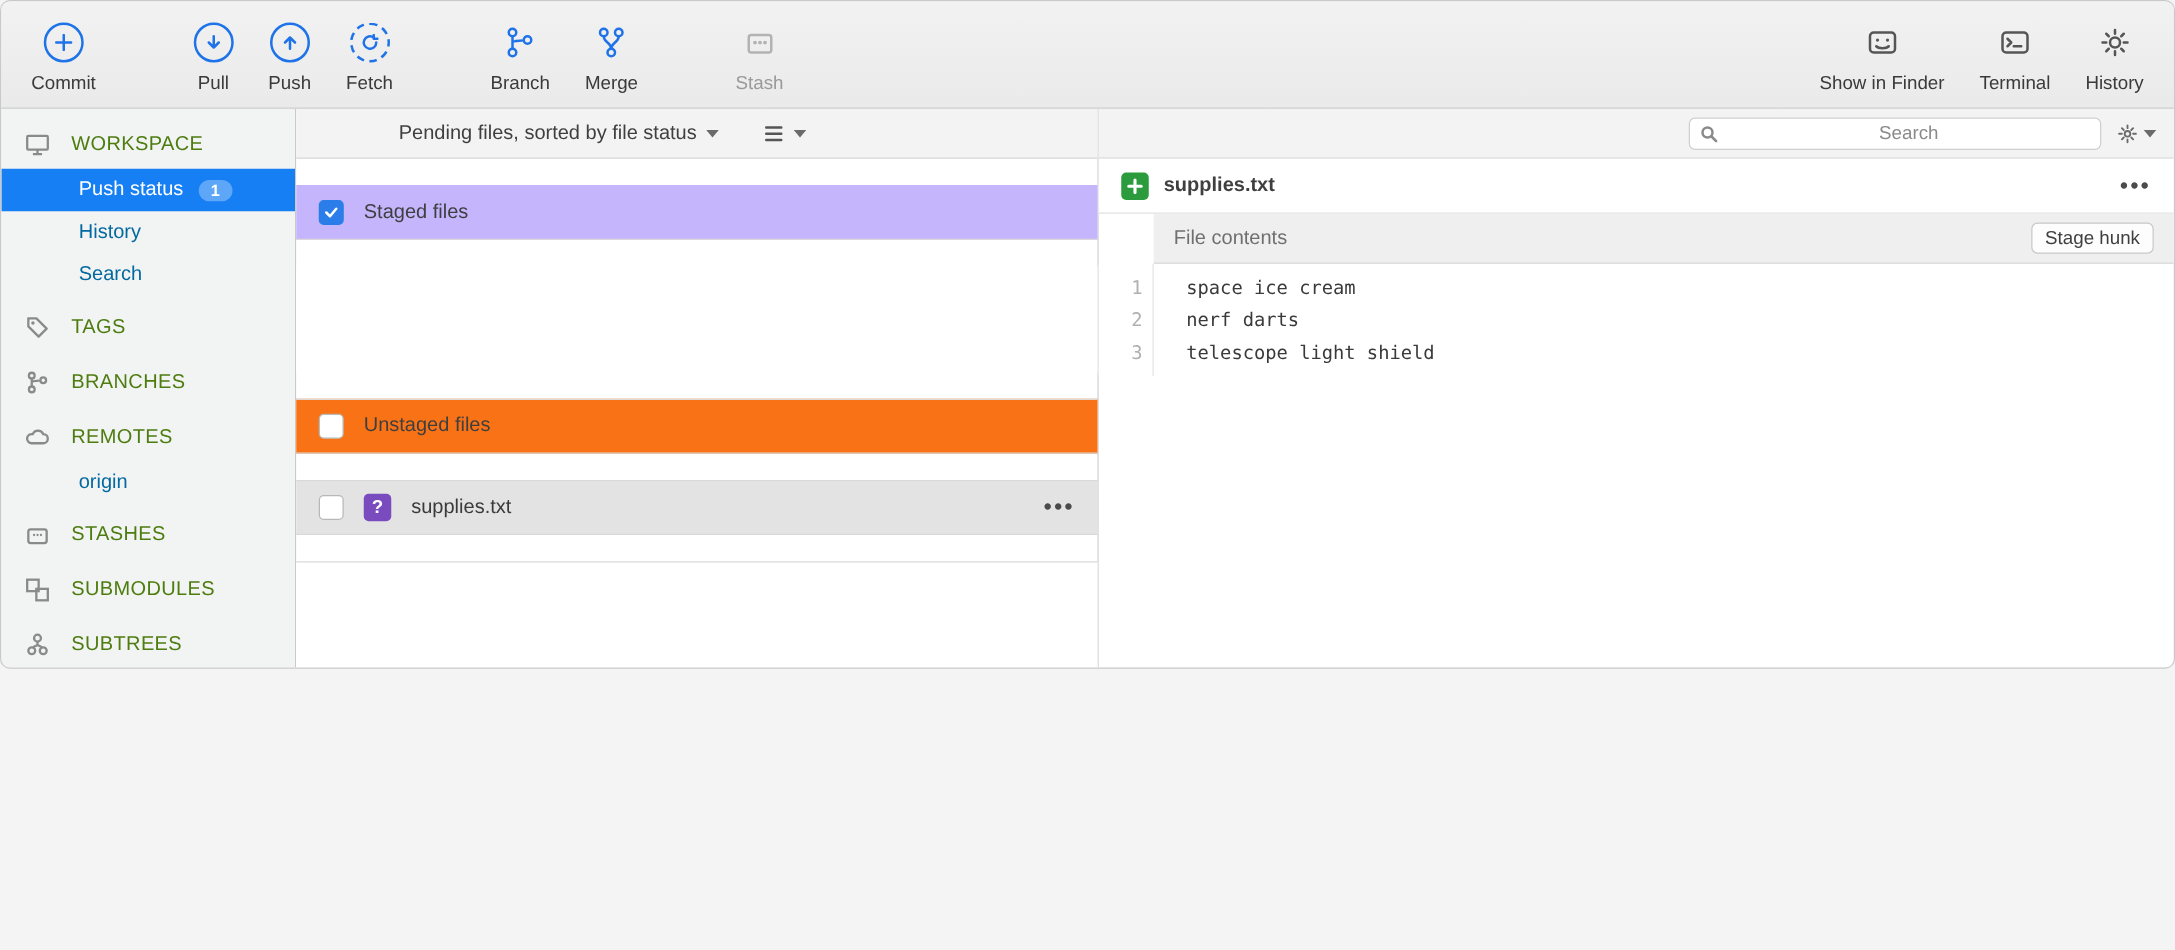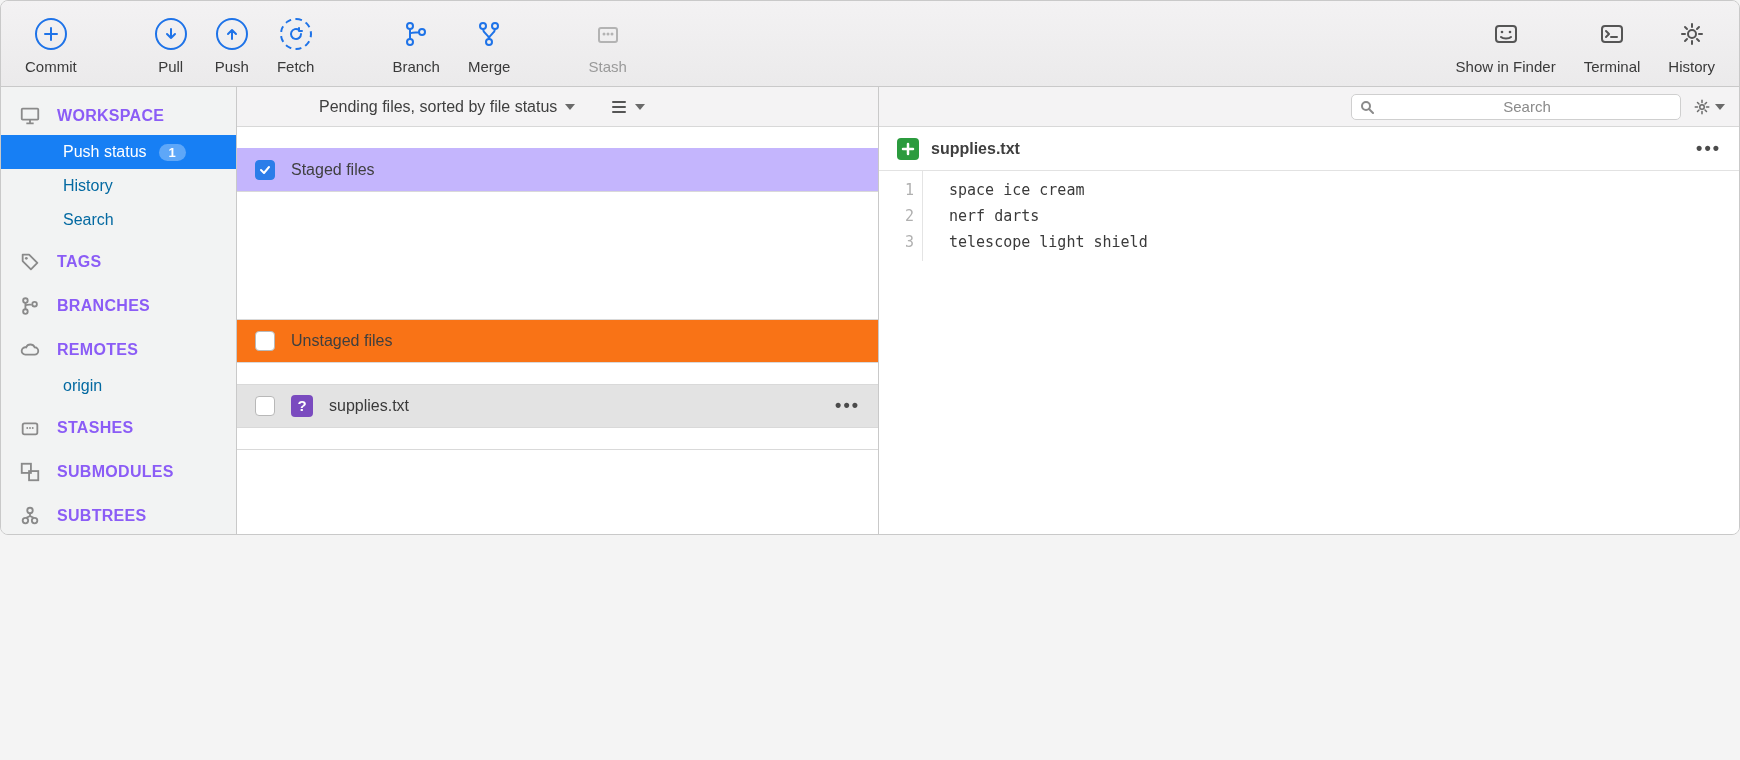--- a/index.html
+++ b/index.html
@@ -61,22 +61,22 @@
       background:#f2f3f3;
       border-right:1px solid #c9c9c9;
       padding-top:4px;
       display:flex;
       flex-direction:column;
       font-size:16px;
     }
     .sb-section {
       display:flex; align-items:center;
       padding: 14px 12px 8px 18px;
-      color:#8b5cf6;
-      font-weight:700;
+      color:#4d7c0f;
+      font-weight:400;
       letter-spacing:.3px;
     }
     .sb-section svg { margin-right:16px; flex-shrink:0; }
     .sb-item {
       display:flex; align-items:center;
       padding: 8px 12px 8px 62px;
       color:#0369a1;
       font-size:16px;
     }
     .sb-item.selected {
@@ -483,20 +483,27 @@
         <div class="status-sq sq-plus">
           <svg width="14" height="14" viewBox="0 0 14 14">
               <path d="M7 2v10M2 7h10" stroke="#fff" stroke-width="2.5" stroke-linecap="round"></path>
             </svg>
         </div>
         <span>supplies.txt</span>
         <div class="row-flex"></div>
         <span class="dots">•••</span>
       </div>
 
+      <div class="hunk-hdr">
+        <span>File contents</span>
+        <div class="hflex"></div>
+        <div class="stage-btn">
+          <span>Stage hunk</span>
+        </div>
+      </div>
 
       <div class="code">
         <div class="gutter">
           <div>1</div>
           <div>2</div>
           <div>3</div>
         </div>
         <div class="codelines">
           <div>space ice cream</div>
           <div>nerf darts</div>

